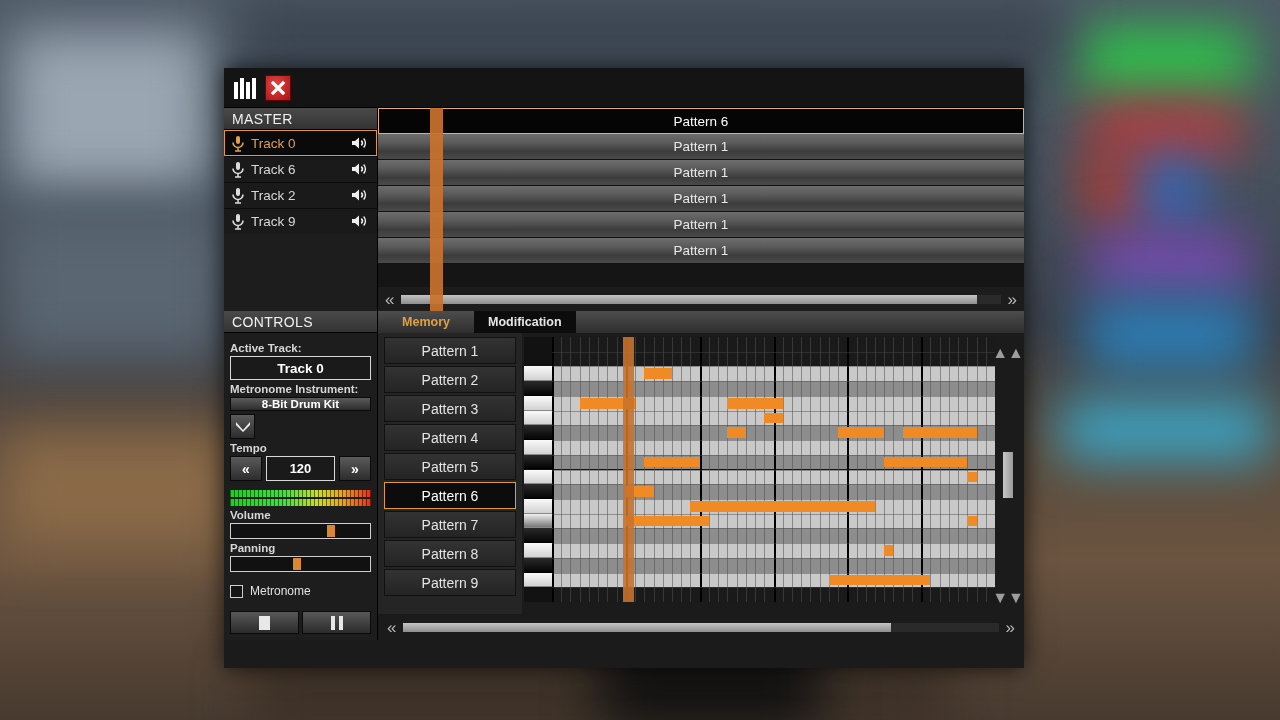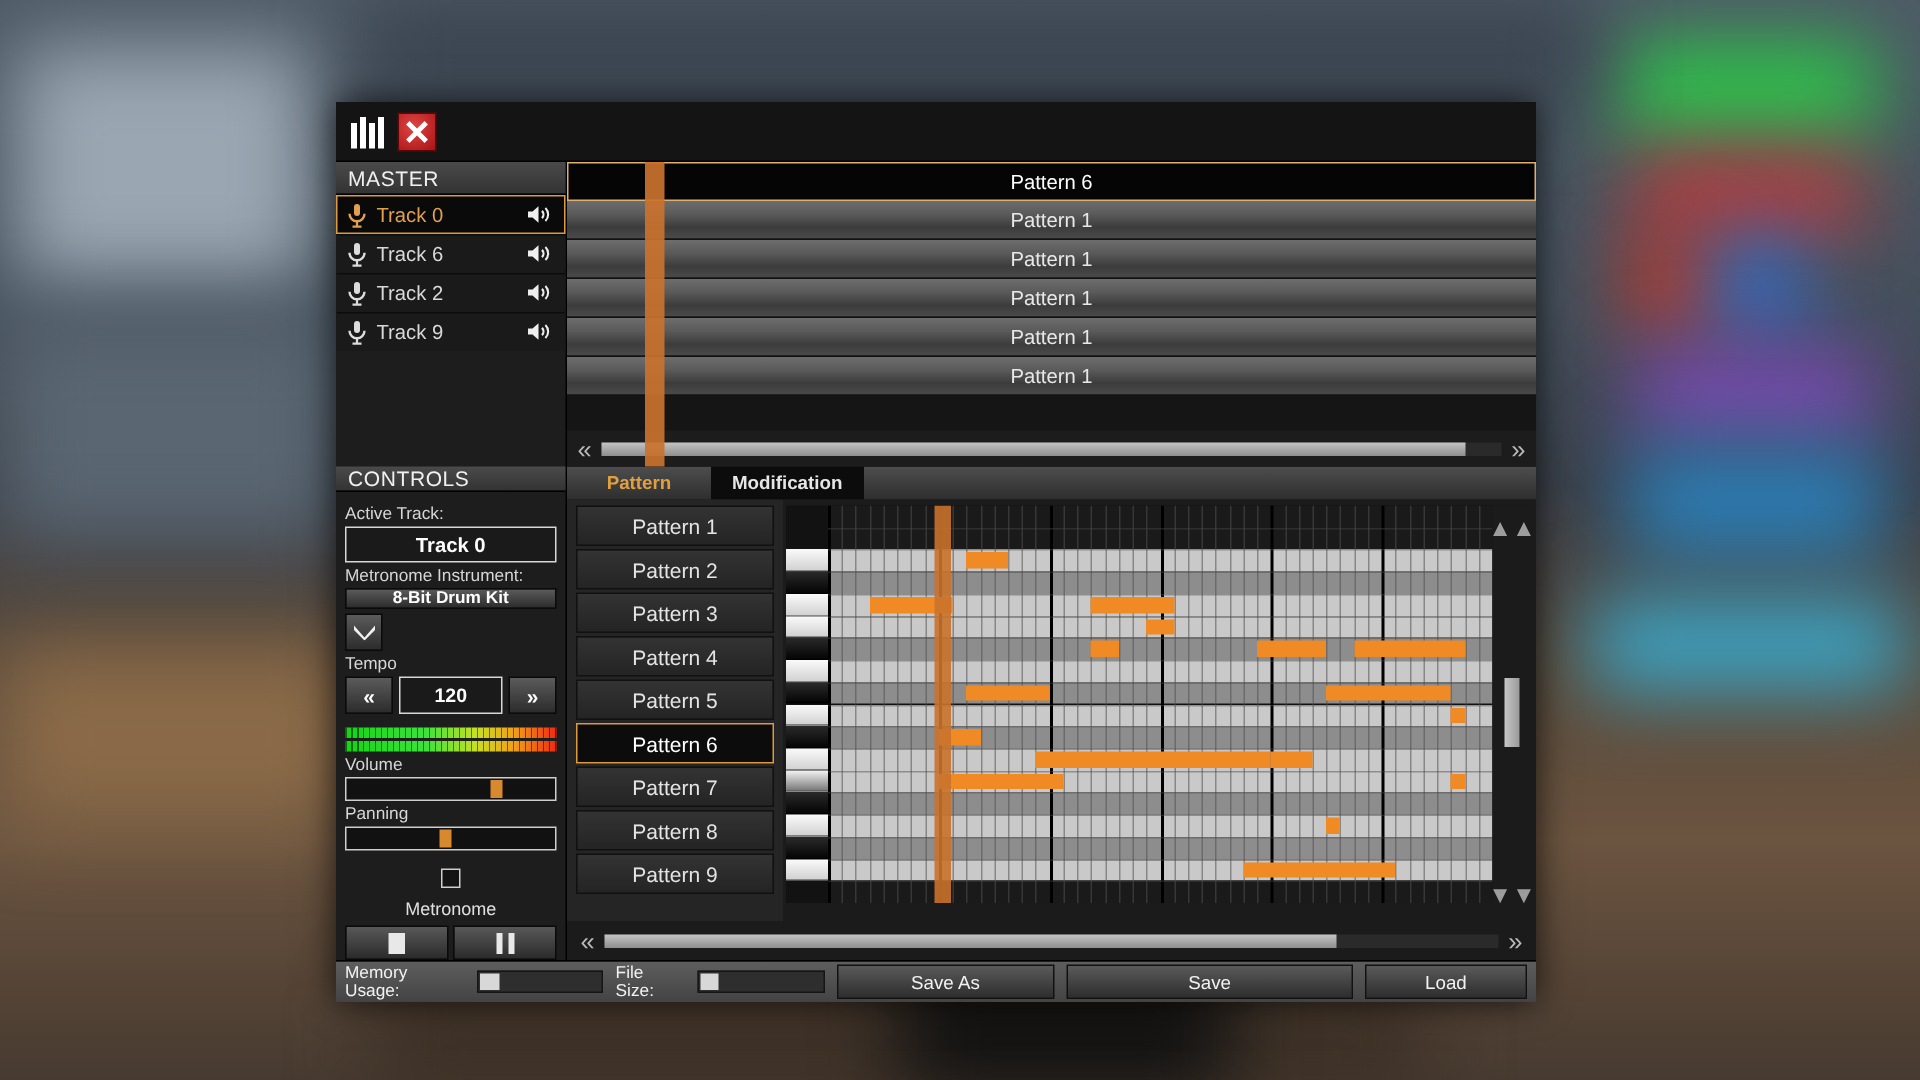--- a/index.html
+++ b/index.html
@@ -94,21 +94,21 @@
   .sb-arrow { color:#b9b9b9; font-size:17px; line-height:1; flex:0 0 auto; cursor:pointer; padding:0 3px;}
   .sb-track { flex:1; height:9px; margin:0 4px; background:#2a2a2a; }
   .sb-thumb { height:100%; background:linear-gradient(180deg,#c4c4c4,#8e8e8e); }
 
   
   #lower { display:flex; height:329px; }
 
   
   #controls { width:154px; background:#1d1d1d; border-right:1px solid #000; display:flex; flex-direction:column; }
   #ctrl-body { padding:6px 6px 0 6px; flex:1; }
-  .lbl { color:#d6d6d6; font-size:11.5px; margin:3px 0 2px; }
+  .lbl { color:#d6d6d6; font-size:11.5px; margin:3px 0 2px;font-weight:bold; }
   .readout {
     height:24px; background:#1a1a1a; border:1px solid #d8d8d8;
     color:#fff; font-size:13.5px; font-weight:bold;
     display:flex; align-items:center; justify-content:center;
   }
   .dd-row { display:flex; gap:3px;flex-direction:column; }
   .dd-main {
     flex:1; height:25px; background:linear-gradient(180deg,#5b5b5b,#2c2c2c);
     border:1px solid #0a0a0a; color:#fff; font-size:11.5px; font-weight:bold;
     display:flex; align-items:center; justify-content:center; cursor:pointer;
@@ -137,21 +137,21 @@
       repeating-linear-gradient(90deg, rgba(0,0,0,.55) 0 1px, rgba(0,0,0,0) 1px 4px);
     background-blend-mode: normal;
   }
   .meter::after{content:"";display:block;height:100%;
     background:repeating-linear-gradient(90deg, rgba(0,0,0,.5) 0 1px, transparent 1px 4px);}
   .slider {
     height:16px; background:#111; border:1px solid #cfcfcf; position:relative;
     cursor:pointer;
   }
   .slider .knob { position:absolute; top:1px; bottom:1px; width:8px; background:#d8882e; }
-  .chk-row { display:flex; align-items:center; gap:7px; margin-top:12px; cursor:pointer;flex-direction:column; }
+  .chk-row { display:flex; align-items:center; gap:7px; margin-top:12px; cursor:pointer; }
   .chkbox { width:13px; height:13px; border:1px solid #cfcfcf; background:#141414; }
   .chk-lbl { color:#e0e0e0; font-size:12px; }
   #transport { display:flex; gap:3px; padding:4px 6px 6px; }
   .tp-btn {
     flex:1; height:23px; background:linear-gradient(180deg,#585858,#2b2b2b);
     border:1px solid #0a0a0a; display:flex; align-items:center; justify-content:center;
     gap:4px; cursor:pointer;
   }
   .tp-btn .sq { width:11px; height:14px; background:#e8e8e8; }
   .tp-btn .bar { width:4px; height:14px; background:#e8e8e8; }
@@ -420,21 +420,21 @@
         </div>
         <div class="tp-btn">
           <span class="bar"></span>
           <span class="bar"></span>
         </div>
       </div>
     </div>
 
     <div id="editor">
       <div id="tabs">
-        <div class="tab active">Pattern</div>
+        <div class="tab active">Memory</div>
         <div class="tab inactive">Modification</div>
         <div id="tab-fill"></div>
       </div>
 
       <div id="edit-body">
         <div id="plist">
             <div class="pbtn">Pattern 1</div>
             <div class="pbtn">Pattern 2</div>
             <div class="pbtn">Pattern 3</div>
             <div class="pbtn">Pattern 4</div>
@@ -584,26 +584,13 @@
       <div id="hsb">
         <span class="sb-arrow">«</span>
         <div class="sb-track">
           <div class="sb-thumb" id="roll-thumb" style="width: 82%;"></div>
         </div>
         <span class="sb-arrow">»</span>
       </div>
     </div>
   </div>
 
-  <div id="statusbar">
-    <span class="st-lbl">Memory Usage:</span>
-    <span class="st-bar">
-        <i class="fill" id="mem-fill" style="width: 13.44px;"></i>
-      </span>
-    <span class="st-lbl">File Size:</span>
-    <span class="st-bar">
-        <i class="fill" id="fs-fill" style="width: 11.76px;"></i>
-      </span>
-    <div class="act-btn" style="width:148px">Save As</div>
-    <div class="act-btn" style="width:194px">Save</div>
-    <div class="act-btn" style="width:110px">Load</div>
-  </div>
 </div>
 
 </body></html>

